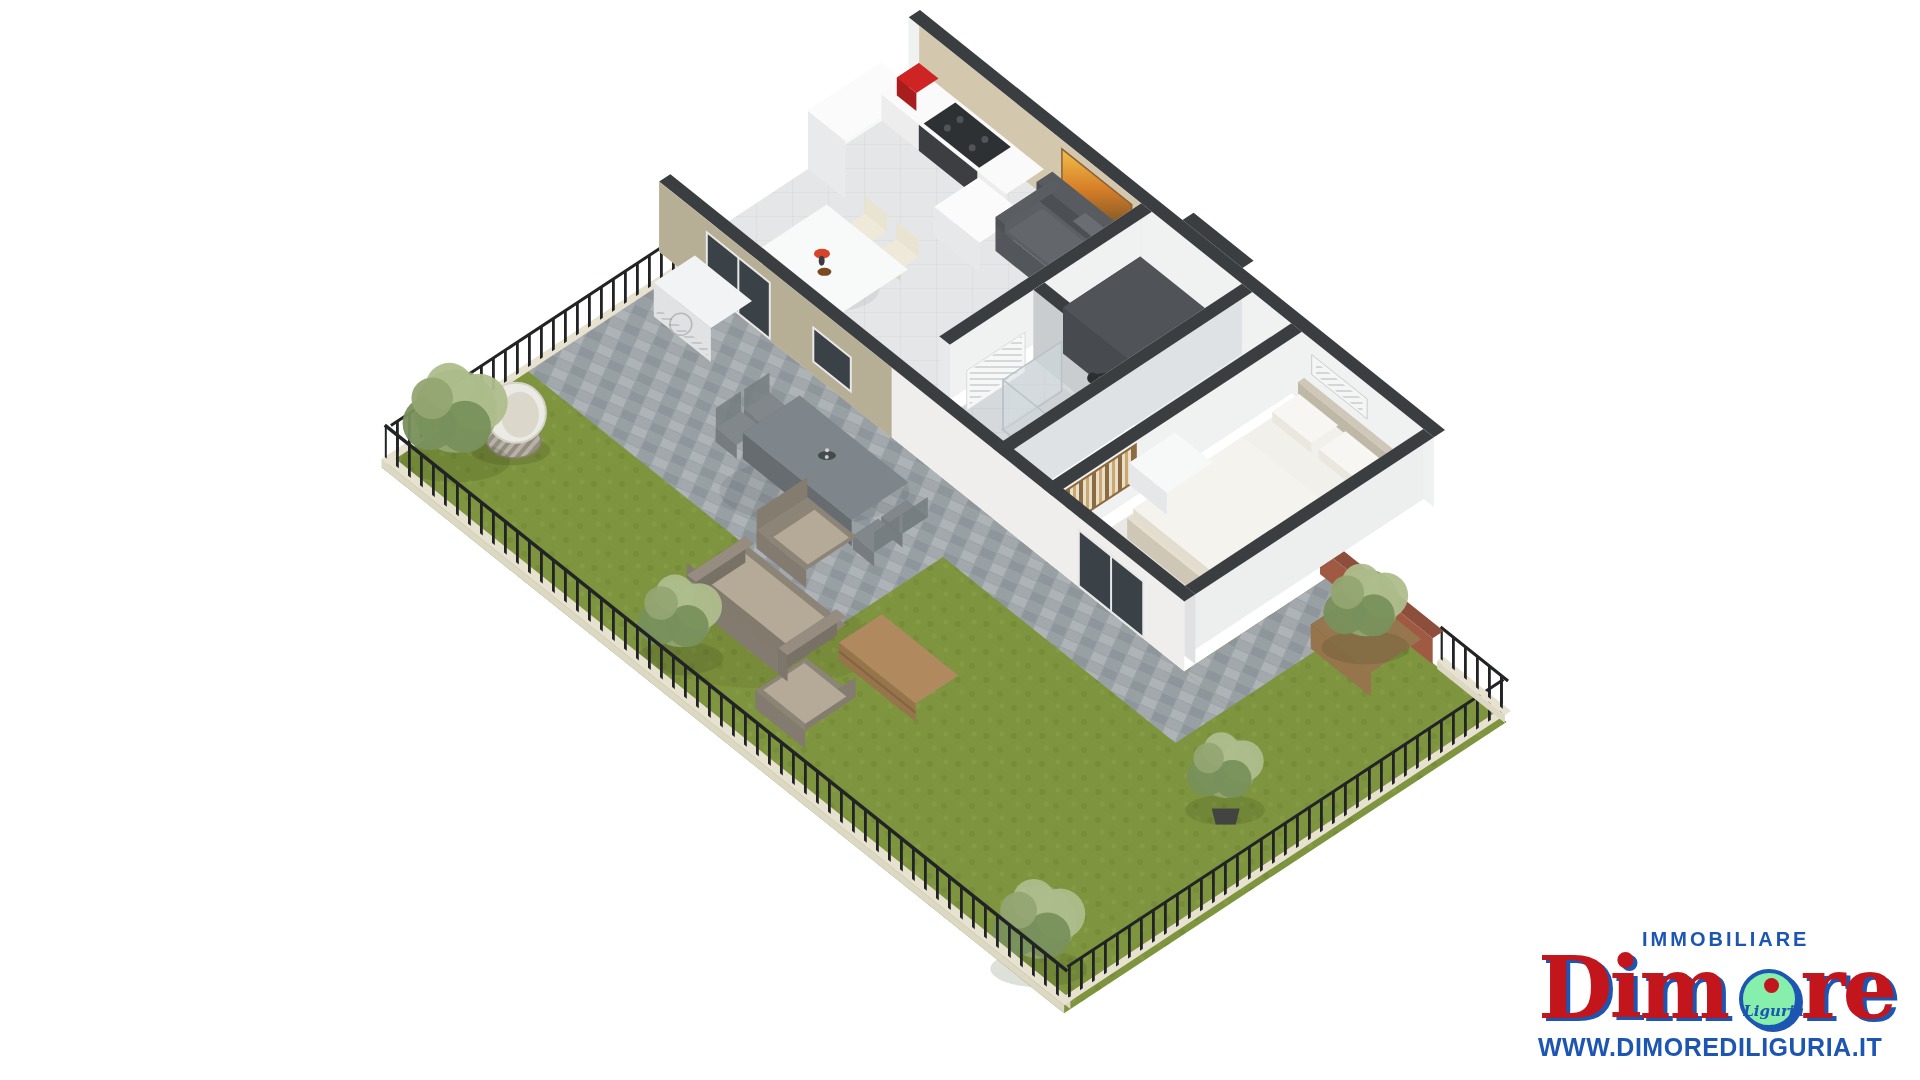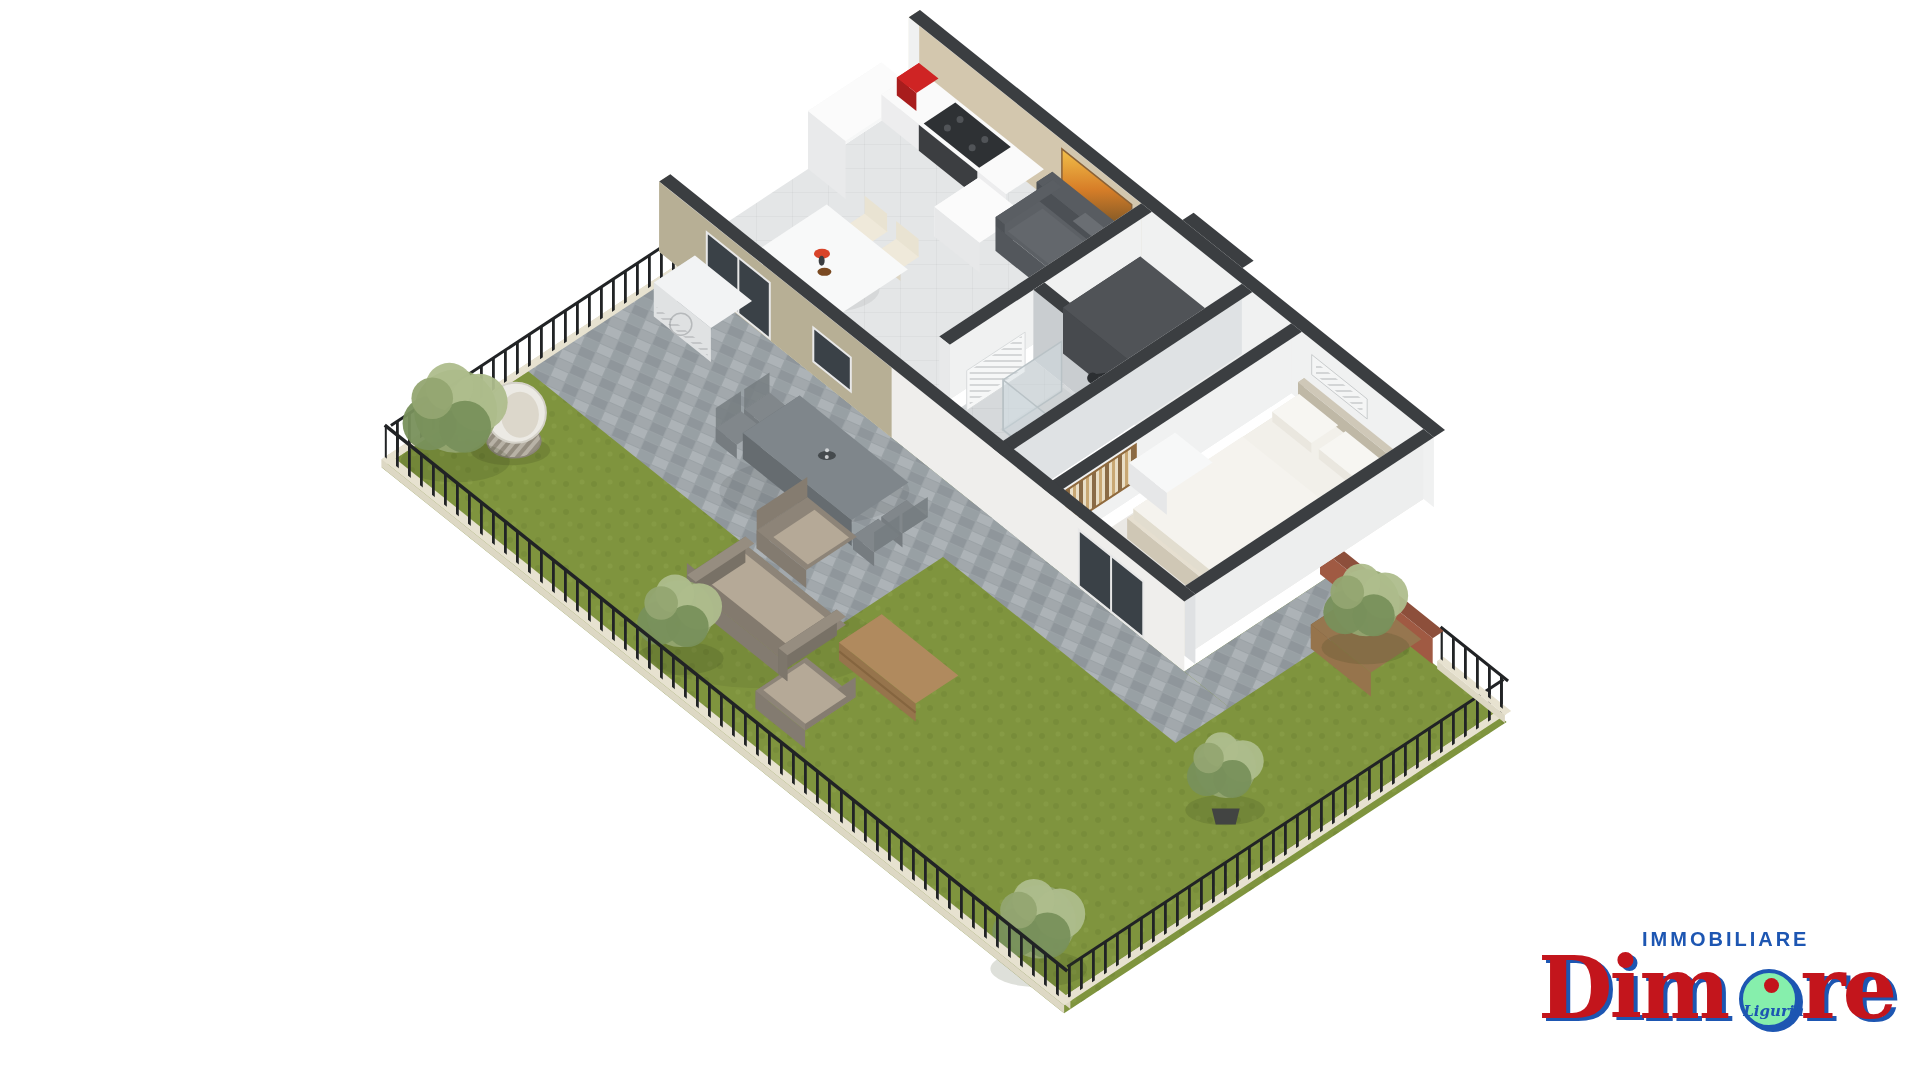--- a/index.html
+++ b/index.html
@@ -403,14 +403,15 @@
   <div class="logo">
     <div class="logo-top">IMMOBILIARE</div>
     <div class="logo-main">
       <span>Dim</span>
       <span class="badge">
         <span class="dot"></span>
         <span class="lig">Liguria</span>
       </span>
       <span>re</span>
     </div>
+    <div class="logo-url">WWW.DIMOREDILIGURIA.IT</div>
   </div>
 </div>
 
 </body></html>

